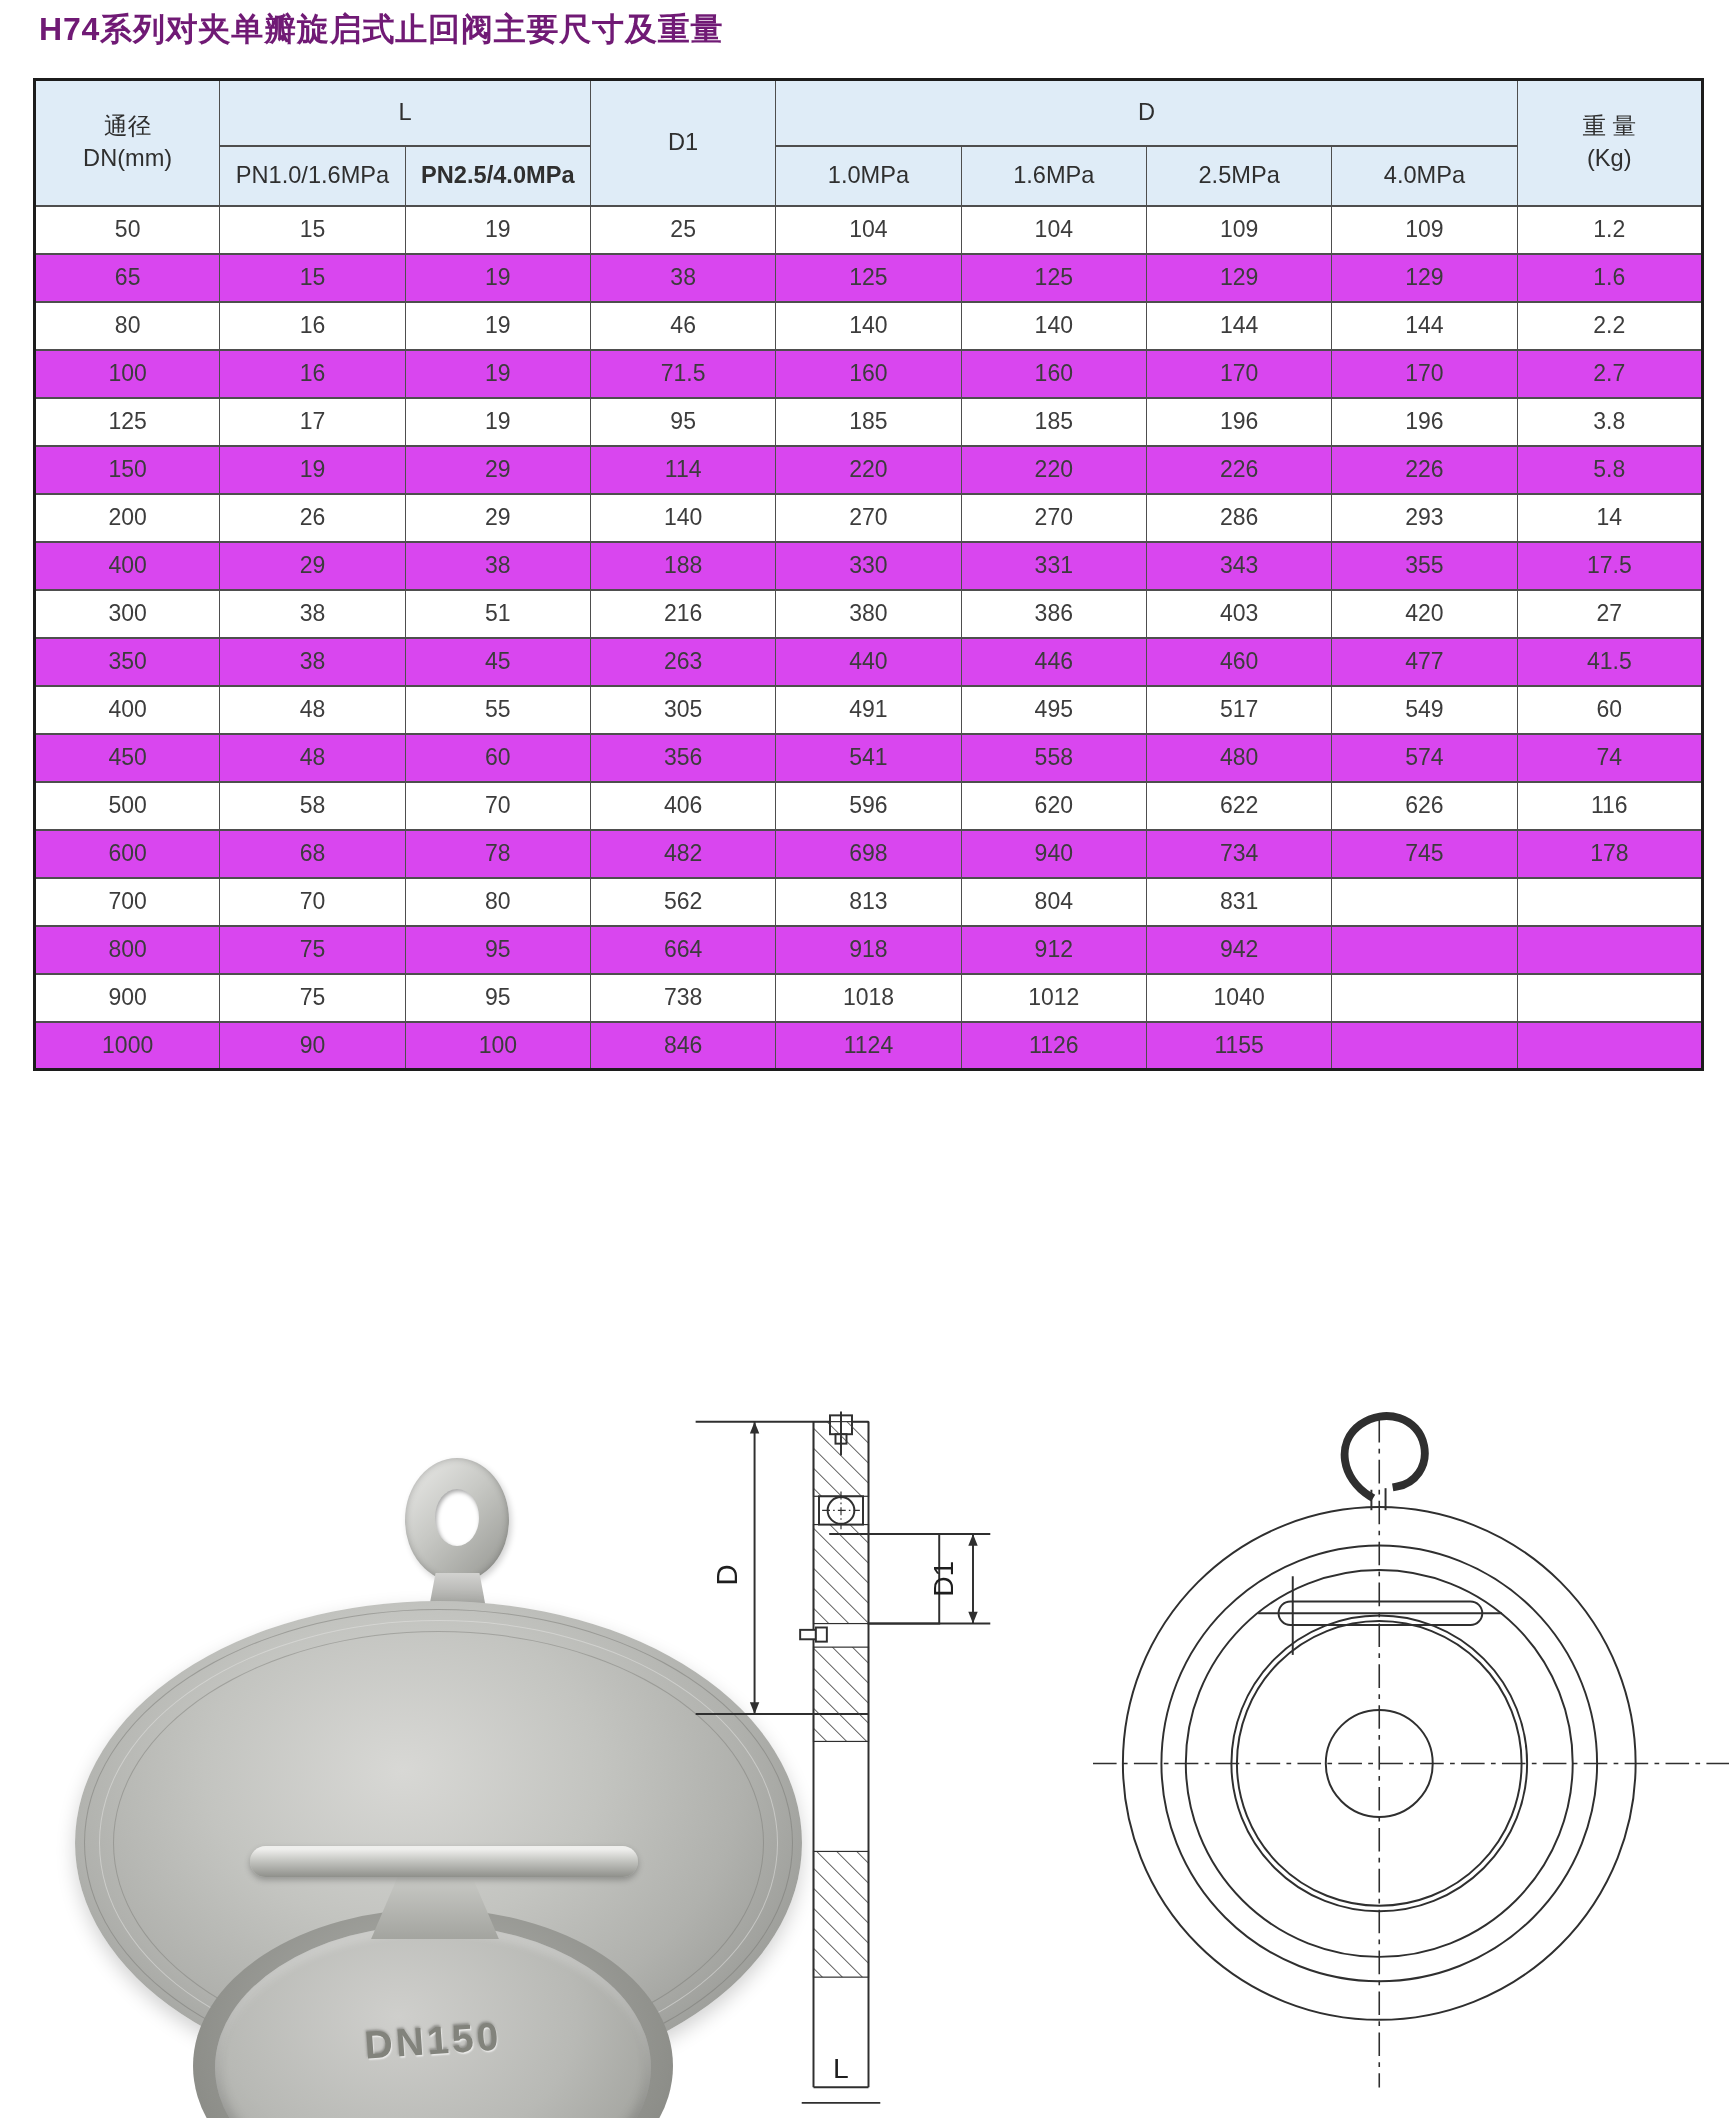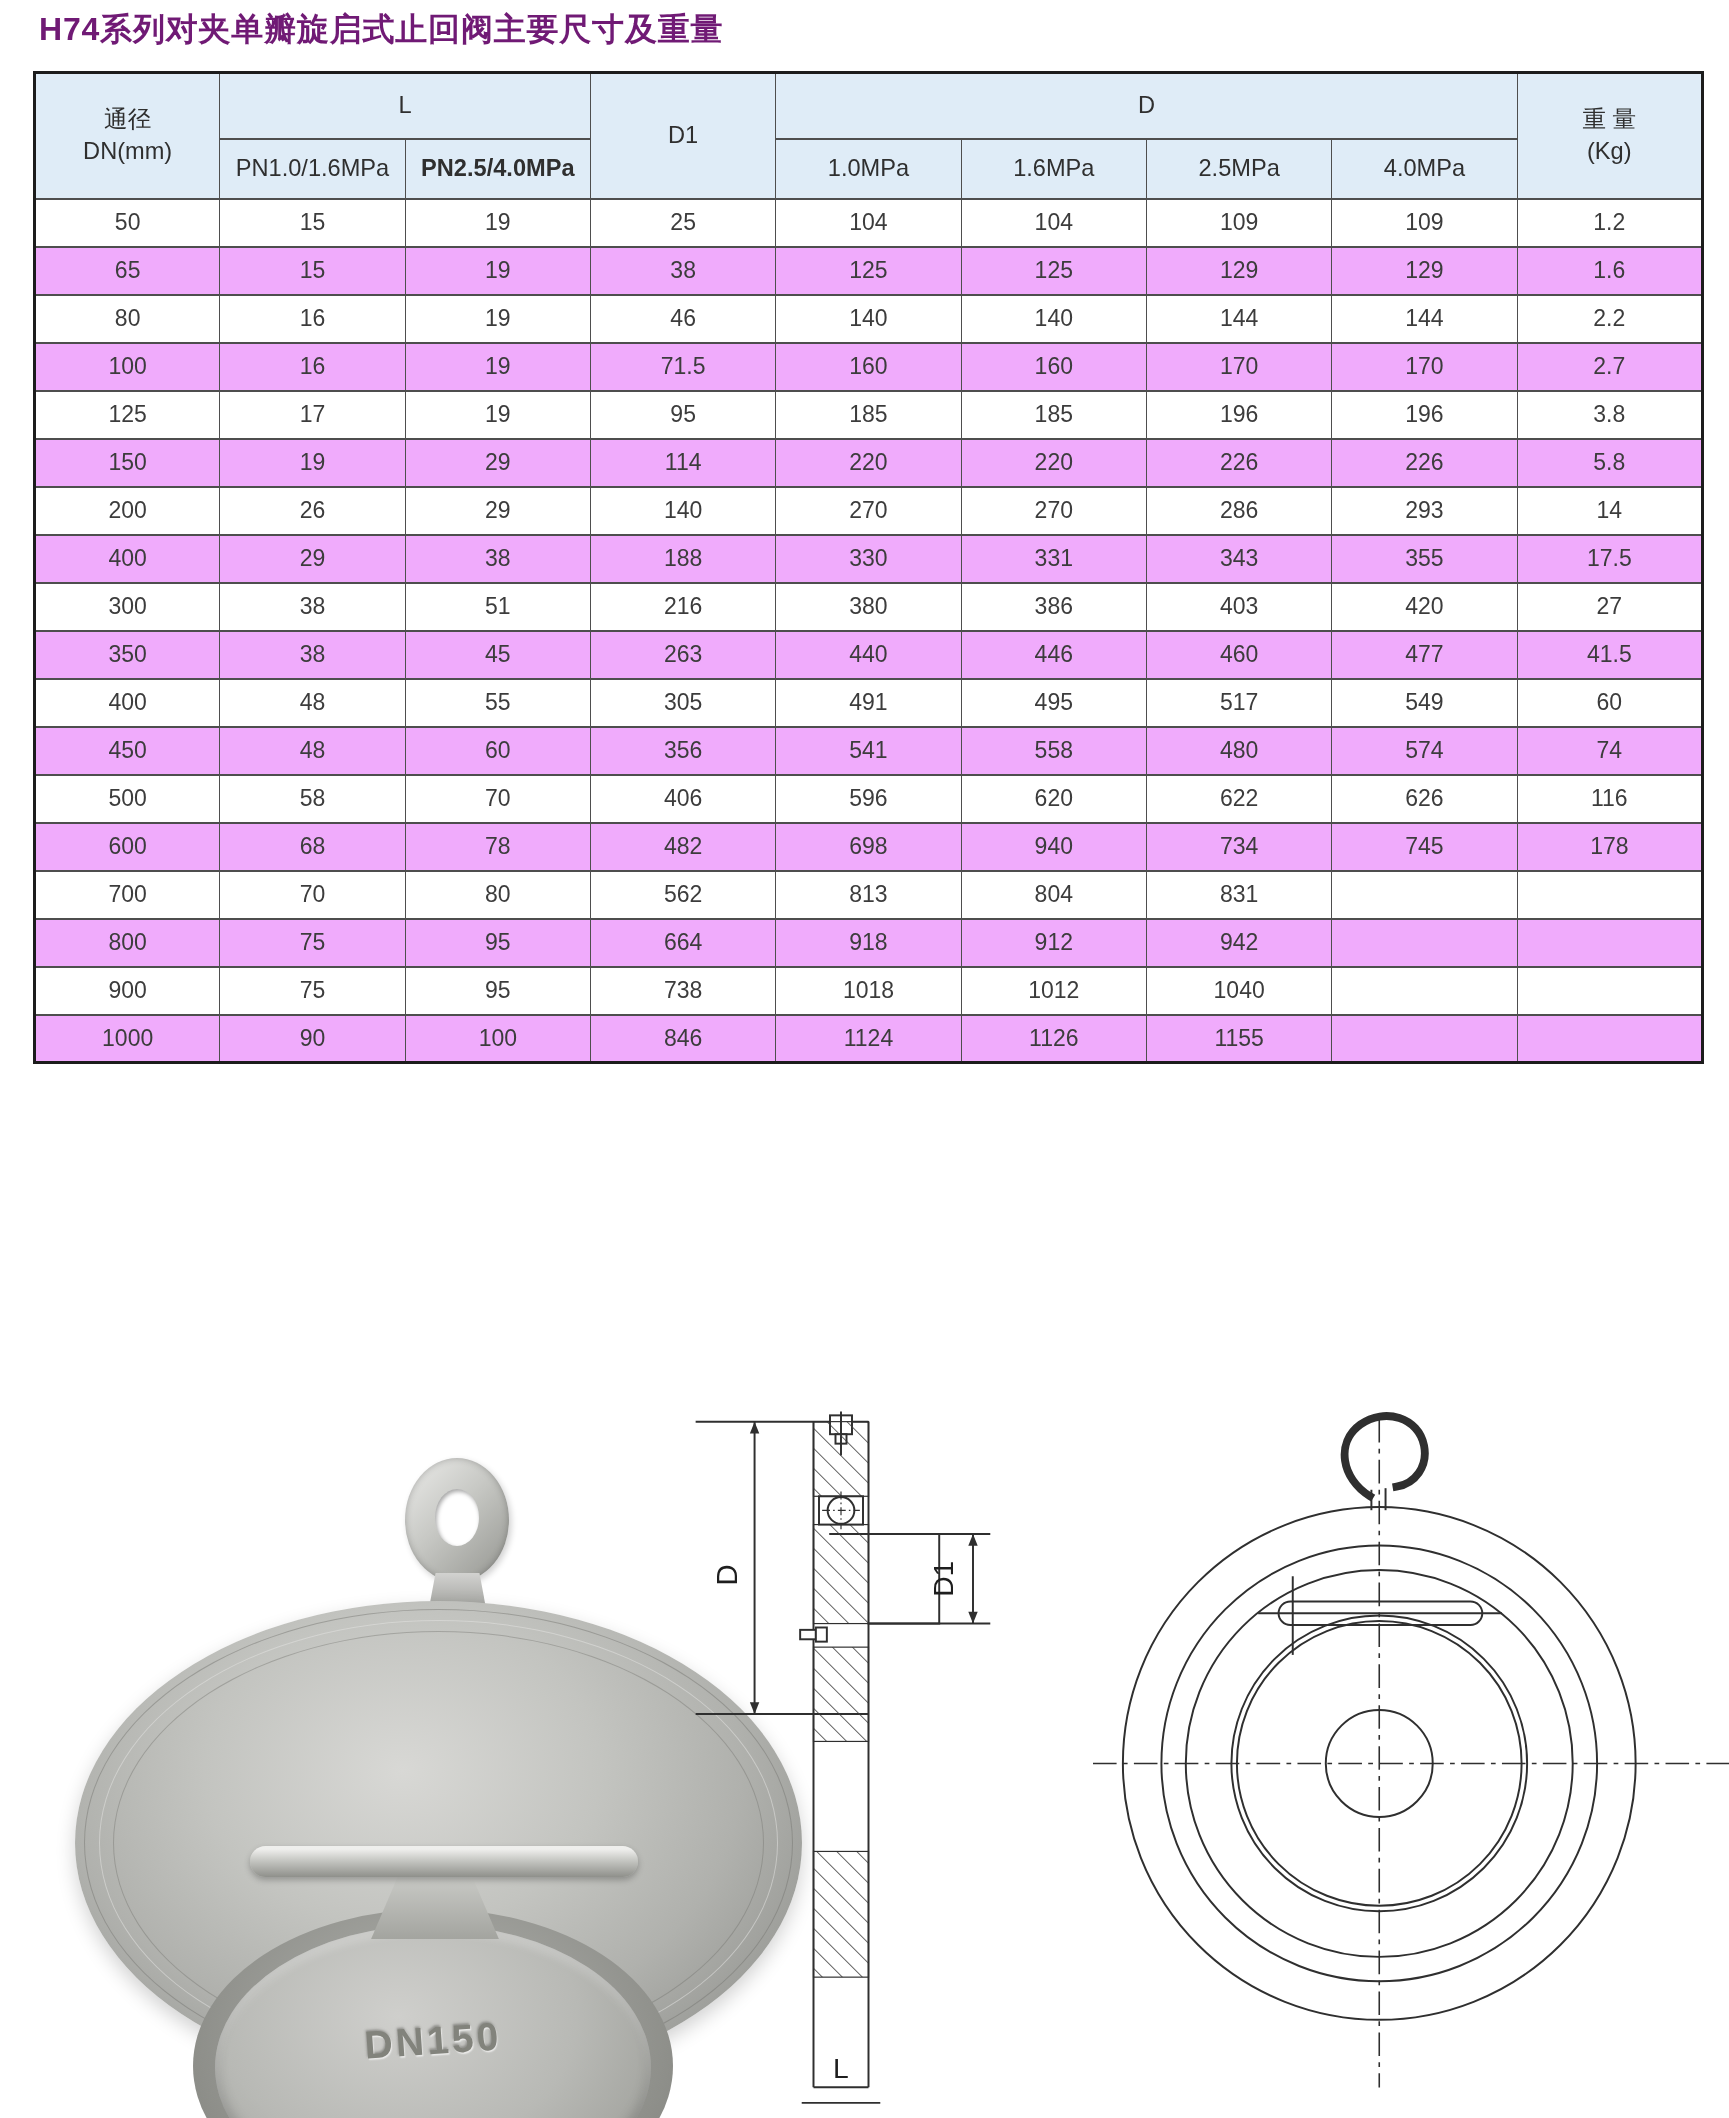--- a/index.html
+++ b/index.html
@@ -8,34 +8,34 @@
     font-family:"Liberation Sans","DejaVu Sans",sans-serif;
     overflow:hidden;
   }
   
   .page-title{
     position:absolute;left:39px;top:7.9px;
     font-size:32px;font-weight:bold;color:#701a75;letter-spacing:0.8px;
   }
   
   #spec-table{
-    position:absolute;left:33px;top:71px;width:1671px;
+    position:absolute;left:33px;top:78px;width:1671px;
     border-collapse:collapse;table-layout:fixed;
     text-align:center;font-size:23px;color:#3c3c3c;
     border:3.1px solid #1c1c1c;
   }
   #spec-table td{
     border:1.6px solid #4e4e4e;border-top-width:2.4px;border-bottom-width:2.4px;
     padding:0;overflow:hidden;
   }
   #spec-table thead td{background:#dfecf7;font-size:23.6px;color:#2f2f2f;}
   #spec-table thead tr.h1{height:66px;}
   #spec-table thead tr.h2{height:60px;}
   #spec-table tbody tr{height:48px;background:#ffffff;}
-  #spec-table tbody tr.alt{background:#f0abfc;}
+  #spec-table tbody tr.alt{background:#d946ef;}
   .two-line div{line-height:1.35;}
   .bold-cell{font-weight:bold;color:#111;}
   
   .photo{position:absolute;left:75px;top:1458px;width:727px;height:637px;}
   .photo *{position:absolute;}
   .eye-ring{
     left:330px;top:0;width:104px;height:124px;border-radius:50%;
     background:linear-gradient(135deg,#ececea 0%,#c7c8c4 45%,#93948f 100%);
     box-shadow:inset 0 0 7.9px rgba(0,0,0,.25),2.4px 3.1px 6.3px rgba(0,0,0,.18);
   }

